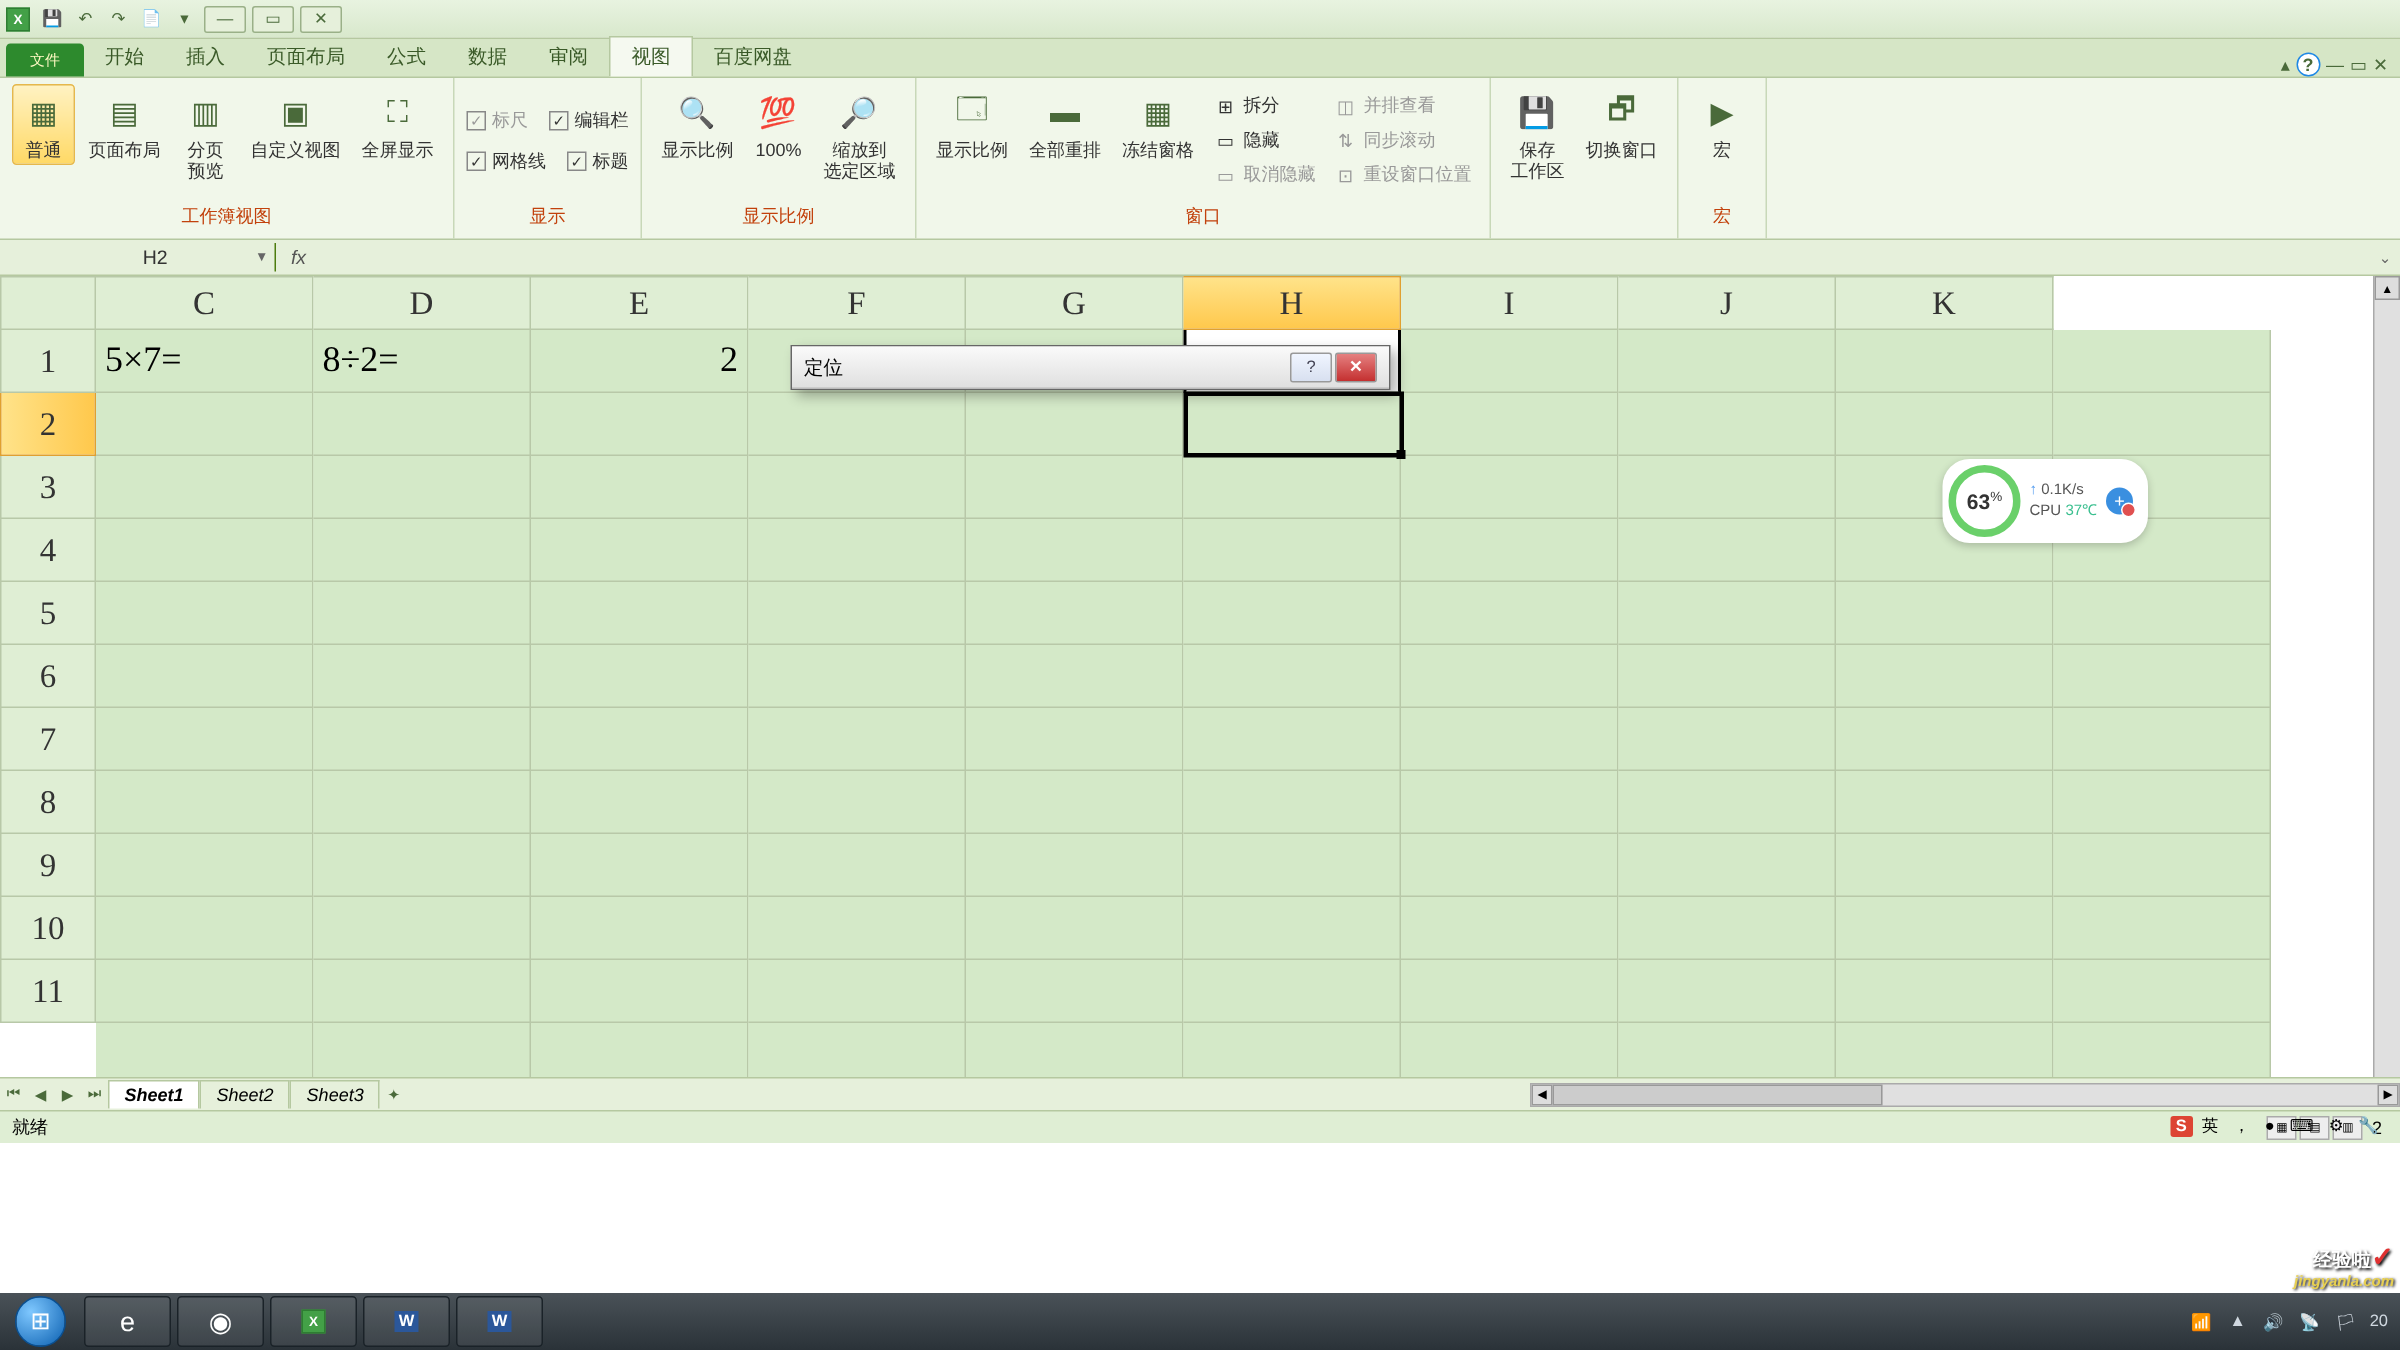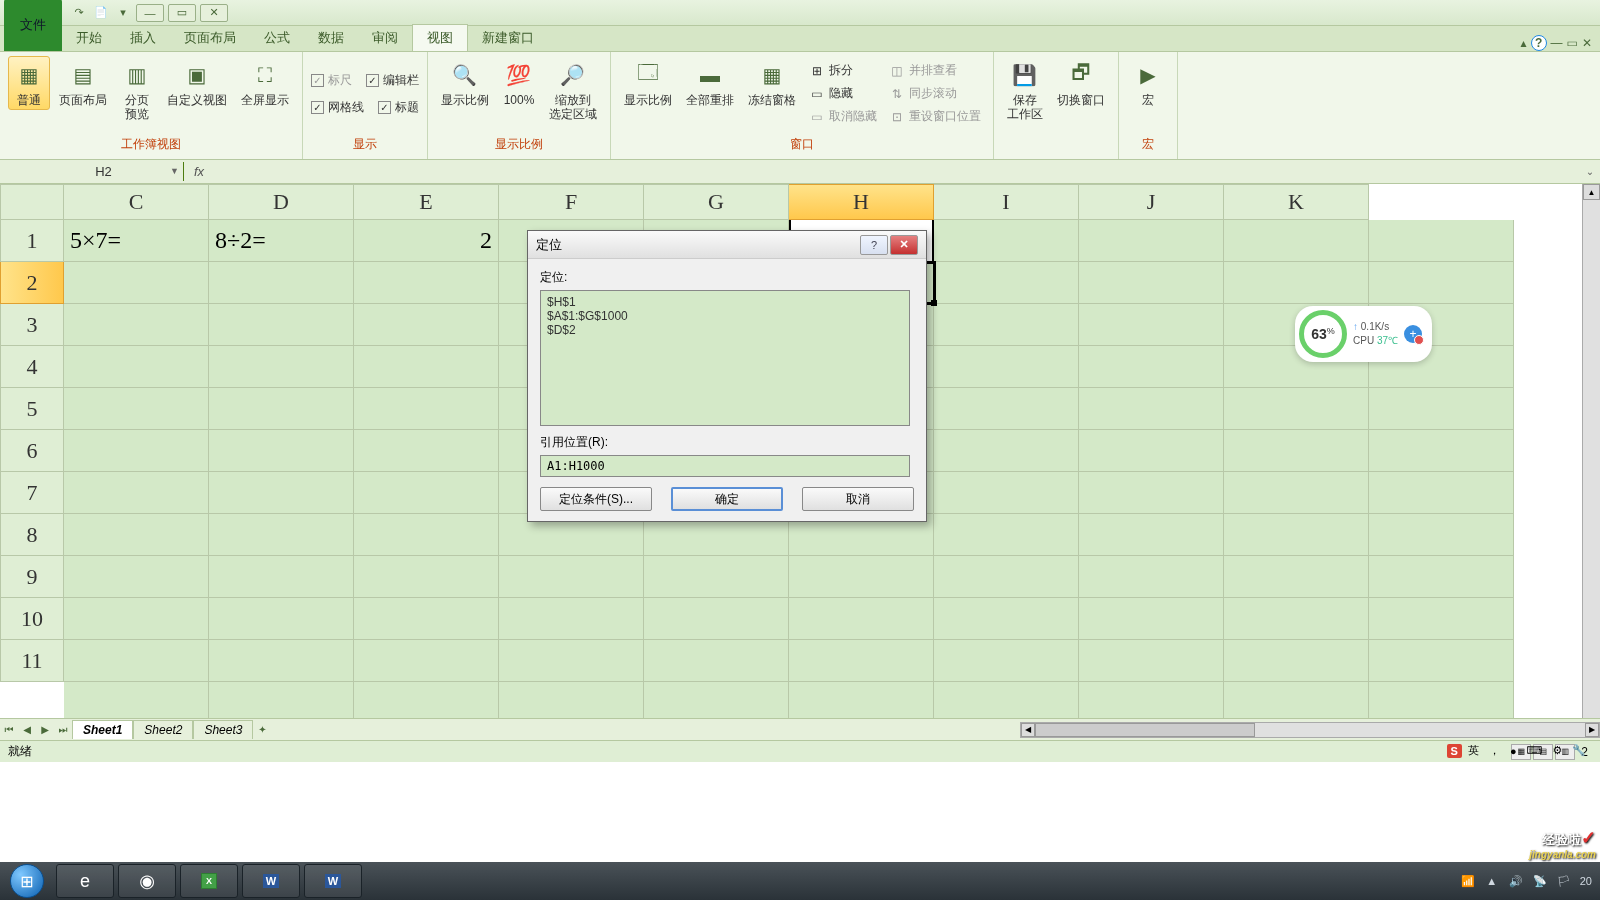--- a/index.html
+++ b/index.html
@@ -8,21 +8,21 @@
 
 .titlebar { height:26px; background:linear-gradient(#e8f3e0,#d8e8cc); display:flex; align-items:center; border-bottom:1px solid #b5c8a0; }
 .excel-icon { width:16px; height:16px; margin:0 4px; background:#43a047; border:1px solid #2e7d32; display:inline-flex; align-items:center; justify-content:center; color:#fff; font-size:9px; font-weight:bold; }
 .qat-btn { width:18px; height:18px; margin:0 2px; display:inline-flex; align-items:center; justify-content:center; font-size:11px; color:#4a6a3a; }
 .title-text { flex:1; text-align:center; font-size:13px; color:#444; }
 .winbtn { width:28px; height:18px; margin:0 2px; border:1px solid #9ab088; border-radius:2px; display:inline-flex; align-items:center; justify-content:center; font-size:11px; color:#4a6a3a; background:#e6f0db; }
 .winbtn:last-child { margin-right:8px; }
 
 
 .tabs { height:26px; background:#d6e6c6; display:flex; align-items:flex-end; border-bottom:1px solid #b5c8a0; }
-.file-tab { background:#2d8a2d; color:#0f172a; padding:17px 16px; font-size:13px; border-radius:3px 3px 0 0; margin-left:4px; }
+.file-tab { background:#2d8a2d; color:#fef9c3; padding:4px 16px; font-size:10px; border-radius:3px 3px 0 0; margin-left:4px; }
 .tab { padding:4px 14px; font-size:13px; color:#3a5a28; cursor:pointer; }
 .tab.active { background:#f5f9f0; border:1px solid #b5c8a0; border-bottom:none; }
 .help-icons { margin-left:auto; margin-right:8px; display:flex; gap:4px; align-items:center; }
 .help-icons span { font-size:12px; color:#4a6a3a; }
 .help-blue { color:#1e88e5; background:#fff; border-radius:50%; width:16px; height:16px; display:inline-flex; align-items:center; justify-content:center; font-weight:bold; border:1px solid #1e88e5; }
 
 
 .ribbon { height:108px; background:#f1f7ea; display:flex; border-bottom:1px solid #b5c8a0; }
 .group { display:flex; flex-direction:column; align-items:center; padding:4px 8px; border-right:1px solid #c8d8b8; }
 .group-row { display:flex; gap:4px; align-items:flex-start; }
@@ -133,21 +133,21 @@
 
 <div class="tabs">
   <div class="file-tab">文件</div>
   <div class="tab">开始</div>
   <div class="tab">插入</div>
   <div class="tab">页面布局</div>
   <div class="tab">公式</div>
   <div class="tab">数据</div>
   <div class="tab">审阅</div>
   <div class="tab active">视图</div>
-  <div class="tab">新建窗口</div>
+  <div class="tab">百度网盘</div>
   <div class="help-icons">
     <span>▴</span>
     <span class="help-blue">?</span>
     <span>—</span>
     <span>▭</span>
     <span>✕</span>
   </div>
 </div>
 
 <div class="ribbon">
@@ -488,35 +488,20 @@
 </div>
 
 <div class="dialog">
   <div class="dlg-title">
     <span>定位</span>
     <div class="dlg-btns">
       <div class="dlg-btn dlg-help">?</div>
       <div class="dlg-btn dlg-close">✕</div>
     </div>
   </div>
-  <div class="dlg-body">
-    <div class="dlg-label">定位:</div>
-    <div class="dlg-list">
-      <div>$H$1</div>
-      <div>$A$1:$G$1000</div>
-      <div>$D$2</div>
-    </div>
-    <div class="dlg-label" style="margin-top:8px">引用位置(R):</div>
-    <input class="dlg-input" value="A1:H1000" style="">
-    <div class="dlg-buttons">
-      <button class="dlg-push">定位条件(S)...</button>
-      <button class="dlg-push default">确定</button>
-      <button class="dlg-push">取消</button>
-    </div>
-  </div>
 </div>
 
 <div class="sysmon">
   <div class="sysmon-ring">
       <span>
         <span>63</span>
         <small>%</small>
       </span>
     </div>
   <div class="sysmon-stats">

